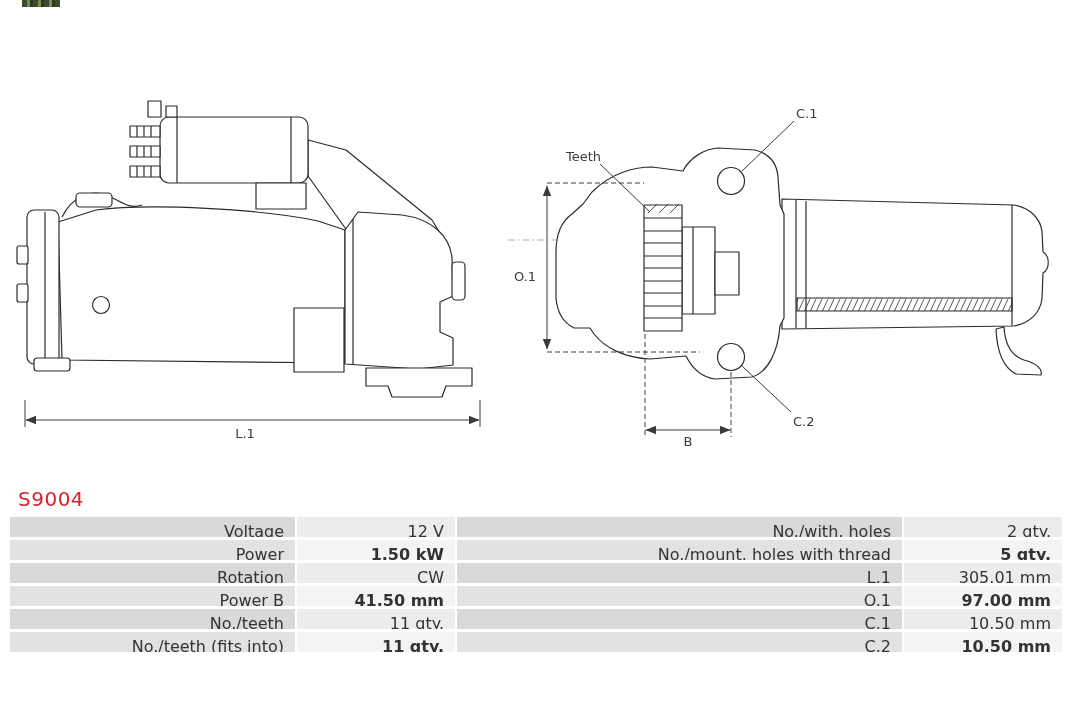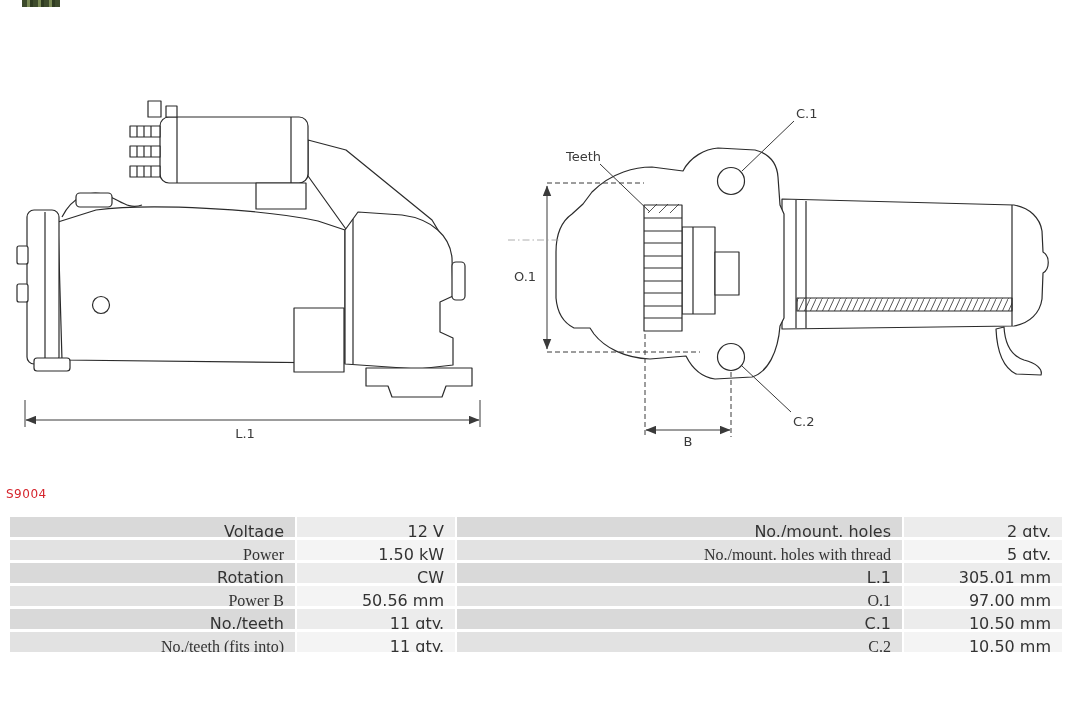--- a/index.html
+++ b/index.html
@@ -20,22 +20,22 @@
   .drawings {
     position: absolute;
     left: 0; top: 0;
     width: 1080px; height: 460px;
   }
   .drawings text {
     font-family: "DejaVu Sans", "Liberation Sans", sans-serif;
   }
   .product-code {
     position: absolute;
-    left: 6px; top: 487px;
-    font-size: 12px;
+    left: 18px; top: 487px;
+    font-size: 20px;
     font-weight: 500;
     color: #d5242c;
     letter-spacing: 0.5px;
   }
   .spec-table {
     position: absolute;
     left: 10px; top: 517px;
     display: grid;
     grid-template-columns: 285px 158px 445px 158px;
     gap: 3px 2px;
@@ -48,22 +48,22 @@
     font-size: 16px;
     color: #333333;
     text-align: right;
     padding-right: 11px;
     box-sizing: border-box;
     white-space: nowrap;
     overflow: hidden;
   }
   .row-odd  .lbl { background: #d9d9d9; }
   .row-odd  .val { background: #ececec; text-align: right; }
-  .row-even .lbl { background: #e2e2e2; font-family: Liberation Serif, serif; }
-  .row-even .val { background: #f4f4f4; }
+  .row-even .lbl { background: #e2e2e2; }
+  .row-even .val { background: #f4f4f4; font-weight: bold; }
 </style>
 </head>
 <body>
 
 <div class="page">
 
   <div class="logo-fragment"></div>
 
   <svg class="drawings" width="1080" height="460" viewBox="0 0 1080 460" xmlns="http://www.w3.org/2000/svg">
     <defs>
@@ -190,41 +190,41 @@
     </g>
   </svg>
 
   <div class="product-code">S9004</div>
 
   <div class="spec-table">
 
     <div class="spec-row row-odd">
       <div class="cell lbl">Voltage</div>
       <div class="cell val">12 V</div>
-      <div class="cell lbl">No./mount. holes</div>
+      <div class="cell lbl">No./with. holes</div>
       <div class="cell val">2 qty.</div>
     </div>
 
     <div class="spec-row row-even">
       <div class="cell lbl">Power</div>
       <div class="cell val">1.50 kW</div>
       <div class="cell lbl">No./mount. holes with thread</div>
       <div class="cell val">5 qty.</div>
     </div>
 
     <div class="spec-row row-odd">
       <div class="cell lbl">Rotation</div>
       <div class="cell val">CW</div>
       <div class="cell lbl">L.1</div>
       <div class="cell val">305.01 mm</div>
     </div>
 
     <div class="spec-row row-even">
       <div class="cell lbl">Power B</div>
-      <div class="cell val">50.56 mm</div>
+      <div class="cell val">41.50 mm</div>
       <div class="cell lbl">O.1</div>
       <div class="cell val">97.00 mm</div>
     </div>
 
     <div class="spec-row row-odd">
       <div class="cell lbl">No./teeth</div>
       <div class="cell val">11 qty.</div>
       <div class="cell lbl">C.1</div>
       <div class="cell val">10.50 mm</div>
     </div>

